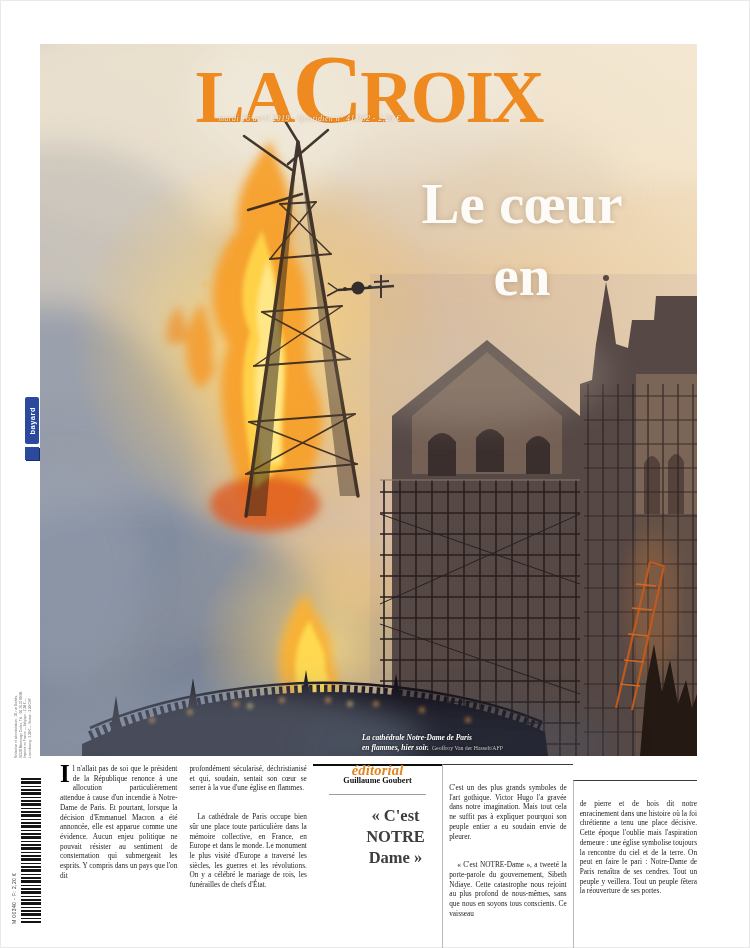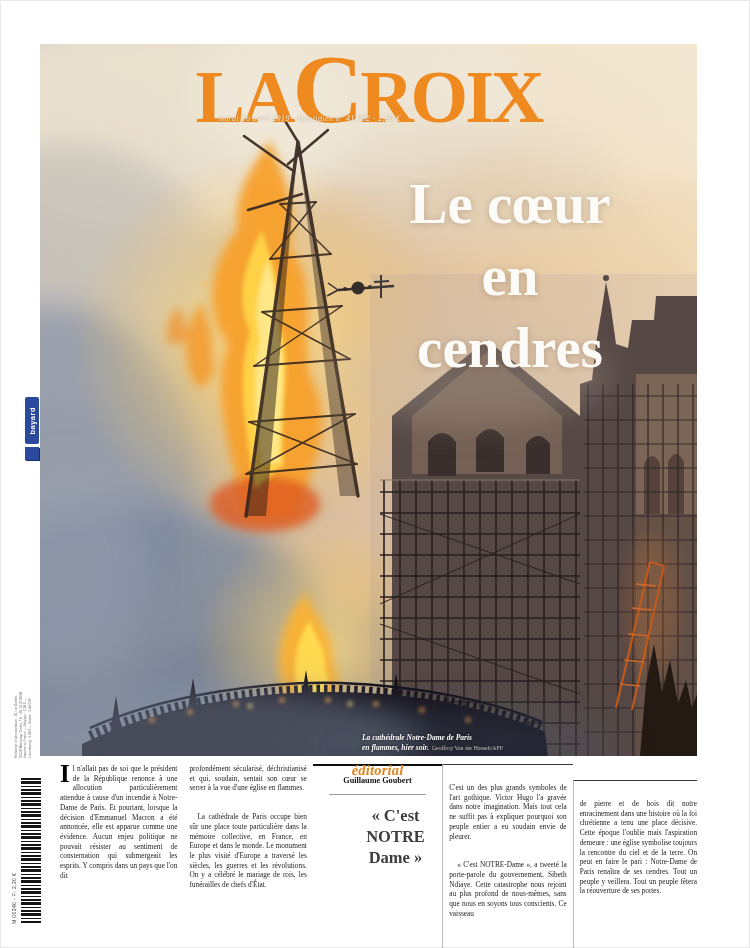--- a/index.html
+++ b/index.html
@@ -13,21 +13,21 @@
   
   .masthead { position: absolute; left: 40px; top: 40px; width: 657px; text-align: center; line-height: 1; white-space: nowrap; }
   .masthead span { font-family: "Liberation Serif", serif; font-weight: bold; color: #ee8a1f; letter-spacing: -3px; }
   .mh-sm  { font-size: 74px; }
   .mh-big { font-size: 98px; }
   .dateline { position: absolute; left: 40px; top: 114px; width: 539px; text-align: center;
     color: #f4ede2; font-size: 8px; font-style: italic; letter-spacing: .4px;
     text-shadow: 0 0 2px rgba(80,50,30,.45); }
 
   
-  .headline { position: absolute; left: 330px; top: 168px; width: 360px; text-align: center;
+  .headline { position: absolute; left: 342px; top: 168px; width: 360px; text-align: center;
     color: #fdfbf7; font-family: "Liberation Serif", serif; font-weight: bold;
     font-size: 57px; line-height: 72px; text-shadow: 0 1px 6px rgba(100,70,45,.28); }
 
   
   .caption { position: absolute; right: 58px; top: 733px; width: 330px; text-align: left;
     color: #ffffff; font-size: 7.5px; line-height: 10px; font-style: italic; font-weight: bold;
     text-shadow: 0 0 3px rgba(0,0,0,.75); }
   .caption .credit { font-style: normal; font-weight: normal; font-size: 5.8px; color: #c9c6c2; margin-left: 3px; }
 
   
@@ -213,21 +213,20 @@
   </div>
 
   <header class="masthead">
     <span class="mh-sm">LA</span><span class="mh-big">C</span><span class="mh-sm">ROIX</span>
   </header>
   <div class="dateline">mardi 16 avril 2019 - Quotidien n° 41.382 - 2,20 €</div>
 
   <h1 class="headline">
     <div>Le cœur</div>
     <div>en</div>
-    <div>cendres</div>
   </h1>
 
   <div class="caption">
     <div>La cathédrale Notre-Dame de Paris</div>
     <div>
       <span>en flammes, hier soir.</span><span class="credit">Geoffroy Van der Hasselt/AFP</span>
     </div>
   </div>
 
   <div class="bayard">

